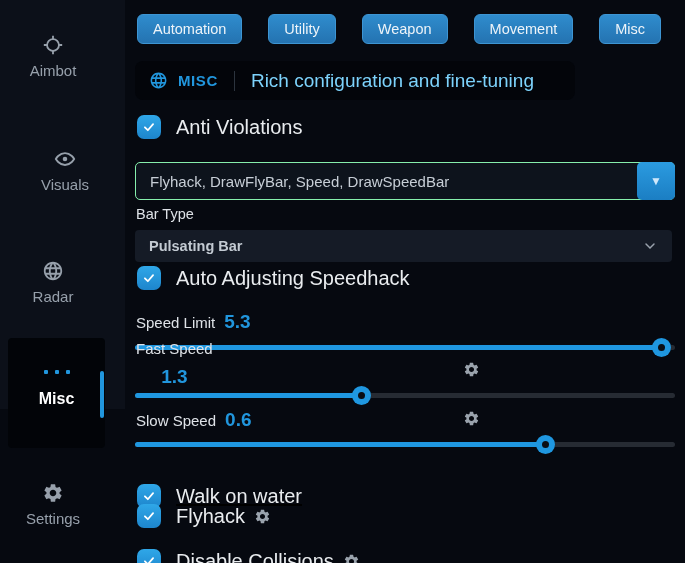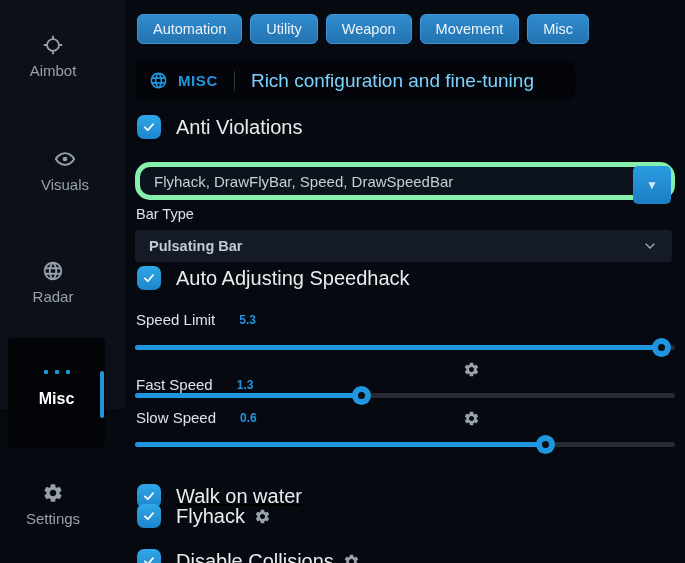--- a/index.html
+++ b/index.html
@@ -16,21 +16,21 @@
   .side-item .side-label { font-size:15px; }
   .side-selected {
     position:absolute; left:8px; top:338px; width:97px; height:110px;
     background:#020408; border-radius:4px; text-align:center;
   }
   .side-selected .dots { margin:30px auto 14px auto; width:28px; display:block; }
   .side-selected .side-label { color:#ffffff; font-weight:700; font-size:16px; }
   .side-indicator { position:absolute; right:1px; top:33px; width:4px; height:47px; background:#2196dd; border-radius:2px; }
   
   .main { position:absolute; left:125px; top:0; width:560px; height:563px; background:#060910; }
-  .tabs { position:absolute; left:12px; top:14px; display:flex; gap:8px; }
+  .tabs { position:absolute; left:12px; top:14px; display:flex; gap:26px; }
   .tab {
     background:linear-gradient(180deg,#2f8ccd,#2473b1); color:#eef4f9;
     font-size:14.5px; padding:6px 15px; border-radius:6px; border:1px solid #3d95d3;
     cursor:pointer; white-space:nowrap;
   }
   .header-bar {
     position:absolute; left:10px; top:61px; width:440px; height:39px;
     background:#03050a; border-radius:8px; display:flex; align-items:center;
     padding:0 14px; gap:10px;
   }
@@ -44,42 +44,42 @@
     width:24px; height:24px; border-radius:7px; flex:0 0 24px;
     background:linear-gradient(180deg,#2fa7e8,#1d85cc);
     display:flex; align-items:center; justify-content:center; cursor:pointer;
   }
   .checkbox svg { width:14px; height:14px; }
   .check-label { color:#e9ecef; font-size:20px; }
   .inline-gear { width:17px; height:17px; cursor:pointer; }
   
   .multiselect {
     position:absolute; left:10px; top:162px; width:540px; height:38px;
-    background:#0d131c; border:5px solid #86efac; border-radius:15px;
+    background:#0d131c; border:1px solid #86efac; border-radius:5px;
     display:flex; align-items:center; padding-left:14px; cursor:pointer;
   }
   .multiselect .value { color:#c7ced6; font-size:15px; }
   .multiselect-btn {
     position:absolute; right:-1px; top:-1px; width:38px; height:38px;
     background:linear-gradient(180deg,#2b9be0,#1b7ec3); border-radius:5px;
     display:flex; align-items:center; justify-content:center; cursor:pointer;
   }
   .multiselect-btn .tri { color:#cfe8fb; font-size:12px; }
   .field-label { position:absolute; left:11px; top:206px; color:#dde1e6; font-size:14.5px; }
   .select2 {
     position:absolute; left:10px; top:230px; width:537px; height:32px;
     background:#151b26; border-radius:4px; display:flex; align-items:center;
     padding:0 14px; cursor:pointer;
   }
   .select2 .value { color:#c3cad2; font-size:14.5px; font-weight:600; flex:1; }
   .select2 svg { width:16px; height:16px; }
   
-  .slider-label-row { position:absolute; left:11px; display:flex; align-items:center; gap:24px; }
+  .slider-label-row { position:absolute; left:11px; display:flex; align-items:center; gap:9px; }
   .slider-label-row .lbl { color:#dfe3e8; font-size:15px; }
-  .slider-label-row .val { color:#2196dd; font-size:12px; font-weight:700; }
+  .slider-label-row .val { color:#2196dd; font-size:19px; font-weight:700; }
   .row-gear { position:absolute; left:338px; width:17px; height:17px; cursor:pointer; }
   .slider { position:absolute; left:10px; width:540px; height:19px; cursor:pointer; }
   .slider .track { position:absolute; left:0; right:0; top:7px; height:5px; background:#262b33; border-radius:3px; }
   .slider .fill  { position:absolute; left:0; top:7px; height:5px; background:#1f97e0; border-radius:3px; }
   .slider .thumb {
     position:absolute; top:0; width:19px; height:19px; border-radius:50%;
     background:#1f97e0; display:flex; align-items:center; justify-content:center;
   }
   .slider .thumb::after { content:""; width:7px; height:7px; border-radius:50%; background:#0a0e15; }
 </style>
@@ -185,21 +185,21 @@
   <div class="slider-label-row" style="top:311px;">
     <span class="lbl">Speed Limit</span>
     <span class="val">5.3</span>
   </div>
   <div class="slider" style="top:338px;">
     <div class="track"></div>
     <div class="fill" style="width: 97.5%;"></div>
     <div class="thumb" style="left: calc(97.5% - 9.5px);"></div>
   </div>
 
-  <div class="slider-label-row" style="top:376px;">
+  <div class="slider-label-row" style="top:340px;flex-direction:column;">
     <span class="lbl">Fast Speed</span>
     <span class="val">1.3</span>
   </div>
   <svg class="row-gear" style="top:361px;" viewBox="0 0 24 24" fill="#9aa3ad">
     <path d="M19.14 12.94c.04-.3.06-.61.06-.94 0-.32-.02-.64-.07-.94l2.03-1.58a.49.49 0 0 0 .12-.61l-1.92-3.32a.488.488 0 0 0-.59-.22l-2.39.96c-.5-.38-1.03-.7-1.62-.94l-.36-2.54a.484.484 0 0 0-.48-.41h-3.84c-.24 0-.43.17-.47.41l-.36 2.54c-.59.24-1.13.57-1.62.94l-2.39-.96c-.22-.08-.47 0-.59.22L2.74 8.87c-.12.21-.08.47.12.61l2.03 1.58c-.05.3-.09.63-.09.94s.02.64.07.94l-2.03 1.58a.49.49 0 0 0-.12.61l1.92 3.32c.12.22.37.29.59.22l2.39-.96c.5.38 1.03.7 1.62.94l.36 2.54c.05.24.24.41.48.41h3.84c.24 0 .44-.17.47-.41l.36-2.54c.59-.24 1.13-.56 1.62-.94l2.39.96c.22.08.47 0 .59-.22l1.92-3.32c.12-.22.07-.47-.12-.61l-2.01-1.58zM12 15.6c-1.98 0-3.6-1.62-3.6-3.6s1.62-3.6 3.6-3.6 3.6 1.62 3.6 3.6-1.62 3.6-3.6 3.6z"></path>
   </svg>
   <div class="slider" style="top:386px;">
     <div class="track"></div>
     <div class="fill" style="width: 42%;"></div>
     <div class="thumb" style="left: calc(42% - 9.5px);"></div>

